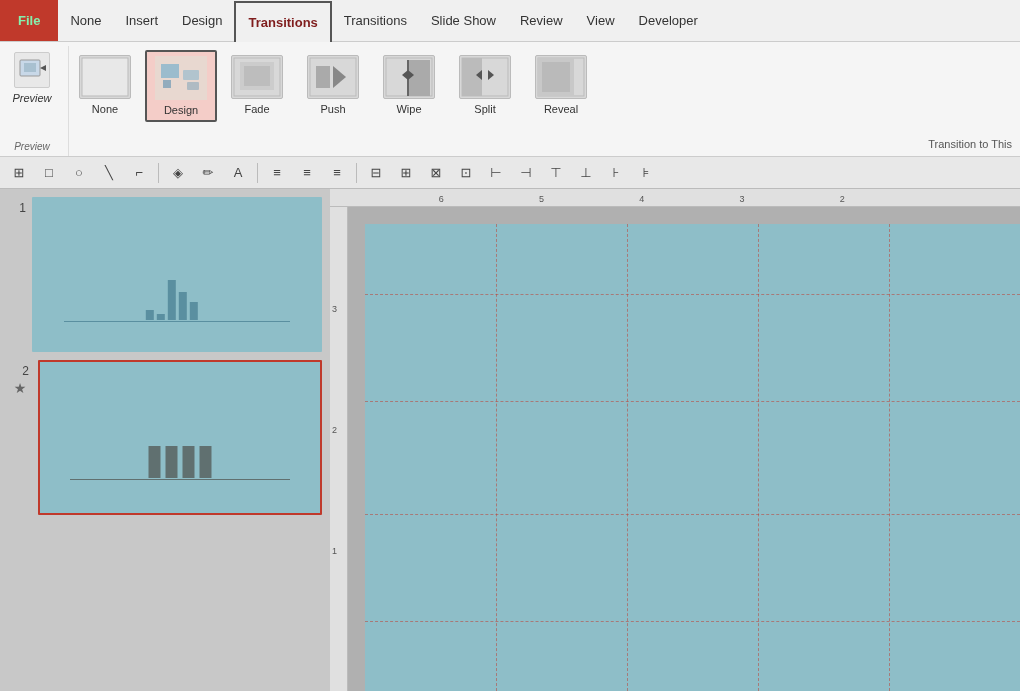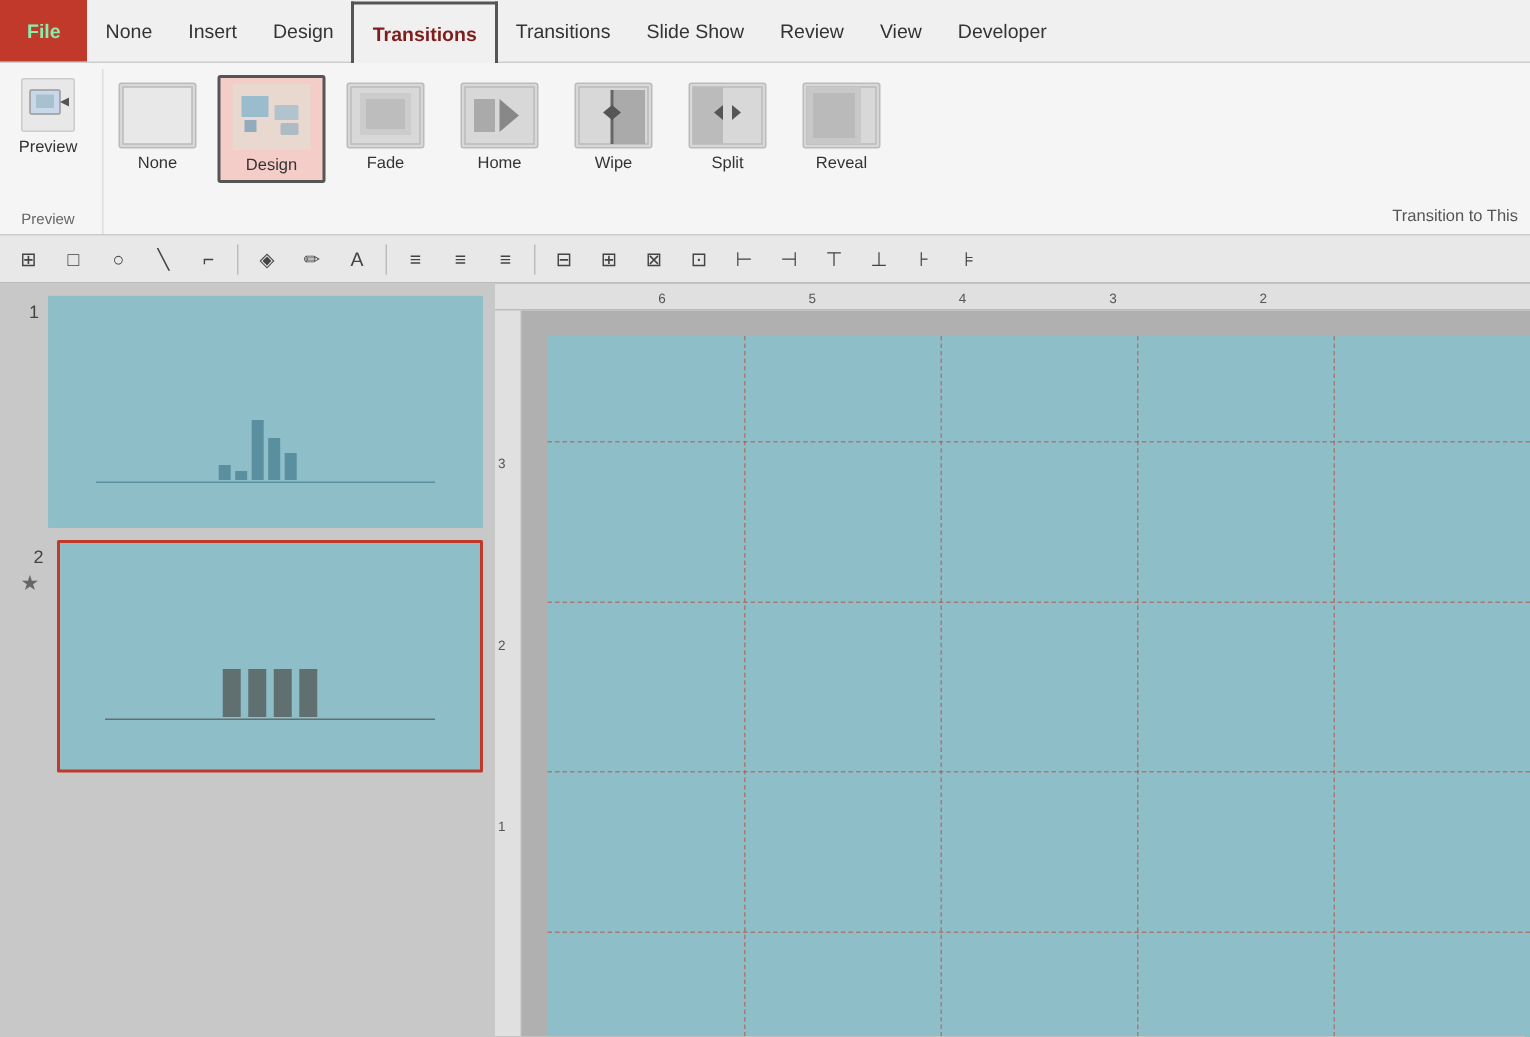--- a/index.html
+++ b/index.html
@@ -62,20 +62,21 @@
     }
 
     .preview-section {
       display: flex;
       flex-direction: column;
       align-items: center;
       padding: 4px 12px 0 4px;
       border-right: 1px solid #ddd;
       height: 100%;
       justify-content: flex-start;
+      font-style: italic;
     }
 
     .preview-btn {
       width: 48px;
       height: 56px;
       display: flex;
       flex-direction: column;
       align-items: center;
       justify-content: center;
       cursor: pointer;
@@ -374,21 +375,21 @@
     </div>
 
     <div class="transition-item">
       <div class="transition-icon">
         <svg width="50" height="42">
           <rect x="2" y="2" width="46" height="38" fill="#d8d8d8" stroke="#bbb" stroke-width="1"></rect>
           <polygon points="25,10 25,32 38,21" fill="#888"></polygon>
           <rect x="8" y="10" width="14" height="22" fill="#aaa"></rect>
         </svg>
       </div>
-      <span class="transition-label">Home</span>
+      <span class="transition-label">Push</span>
     </div>
 
     <div class="transition-item">
       <div class="transition-icon">
         <svg width="50" height="42">
           <rect x="2" y="2" width="46" height="38" fill="#d8d8d8" stroke="#bbb" stroke-width="1"></rect>
           <polygon points="24,4 46,4 46,40 24,40" fill="#aaa"></polygon>
           <line x1="24" y1="4" x2="24" y2="40" stroke="#666" stroke-width="2"></line>
           <polygon points="18,19 24,14 24,24" fill="#555"></polygon>
           <polygon points="30,19 24,14 24,24" fill="#555"></polygon>

